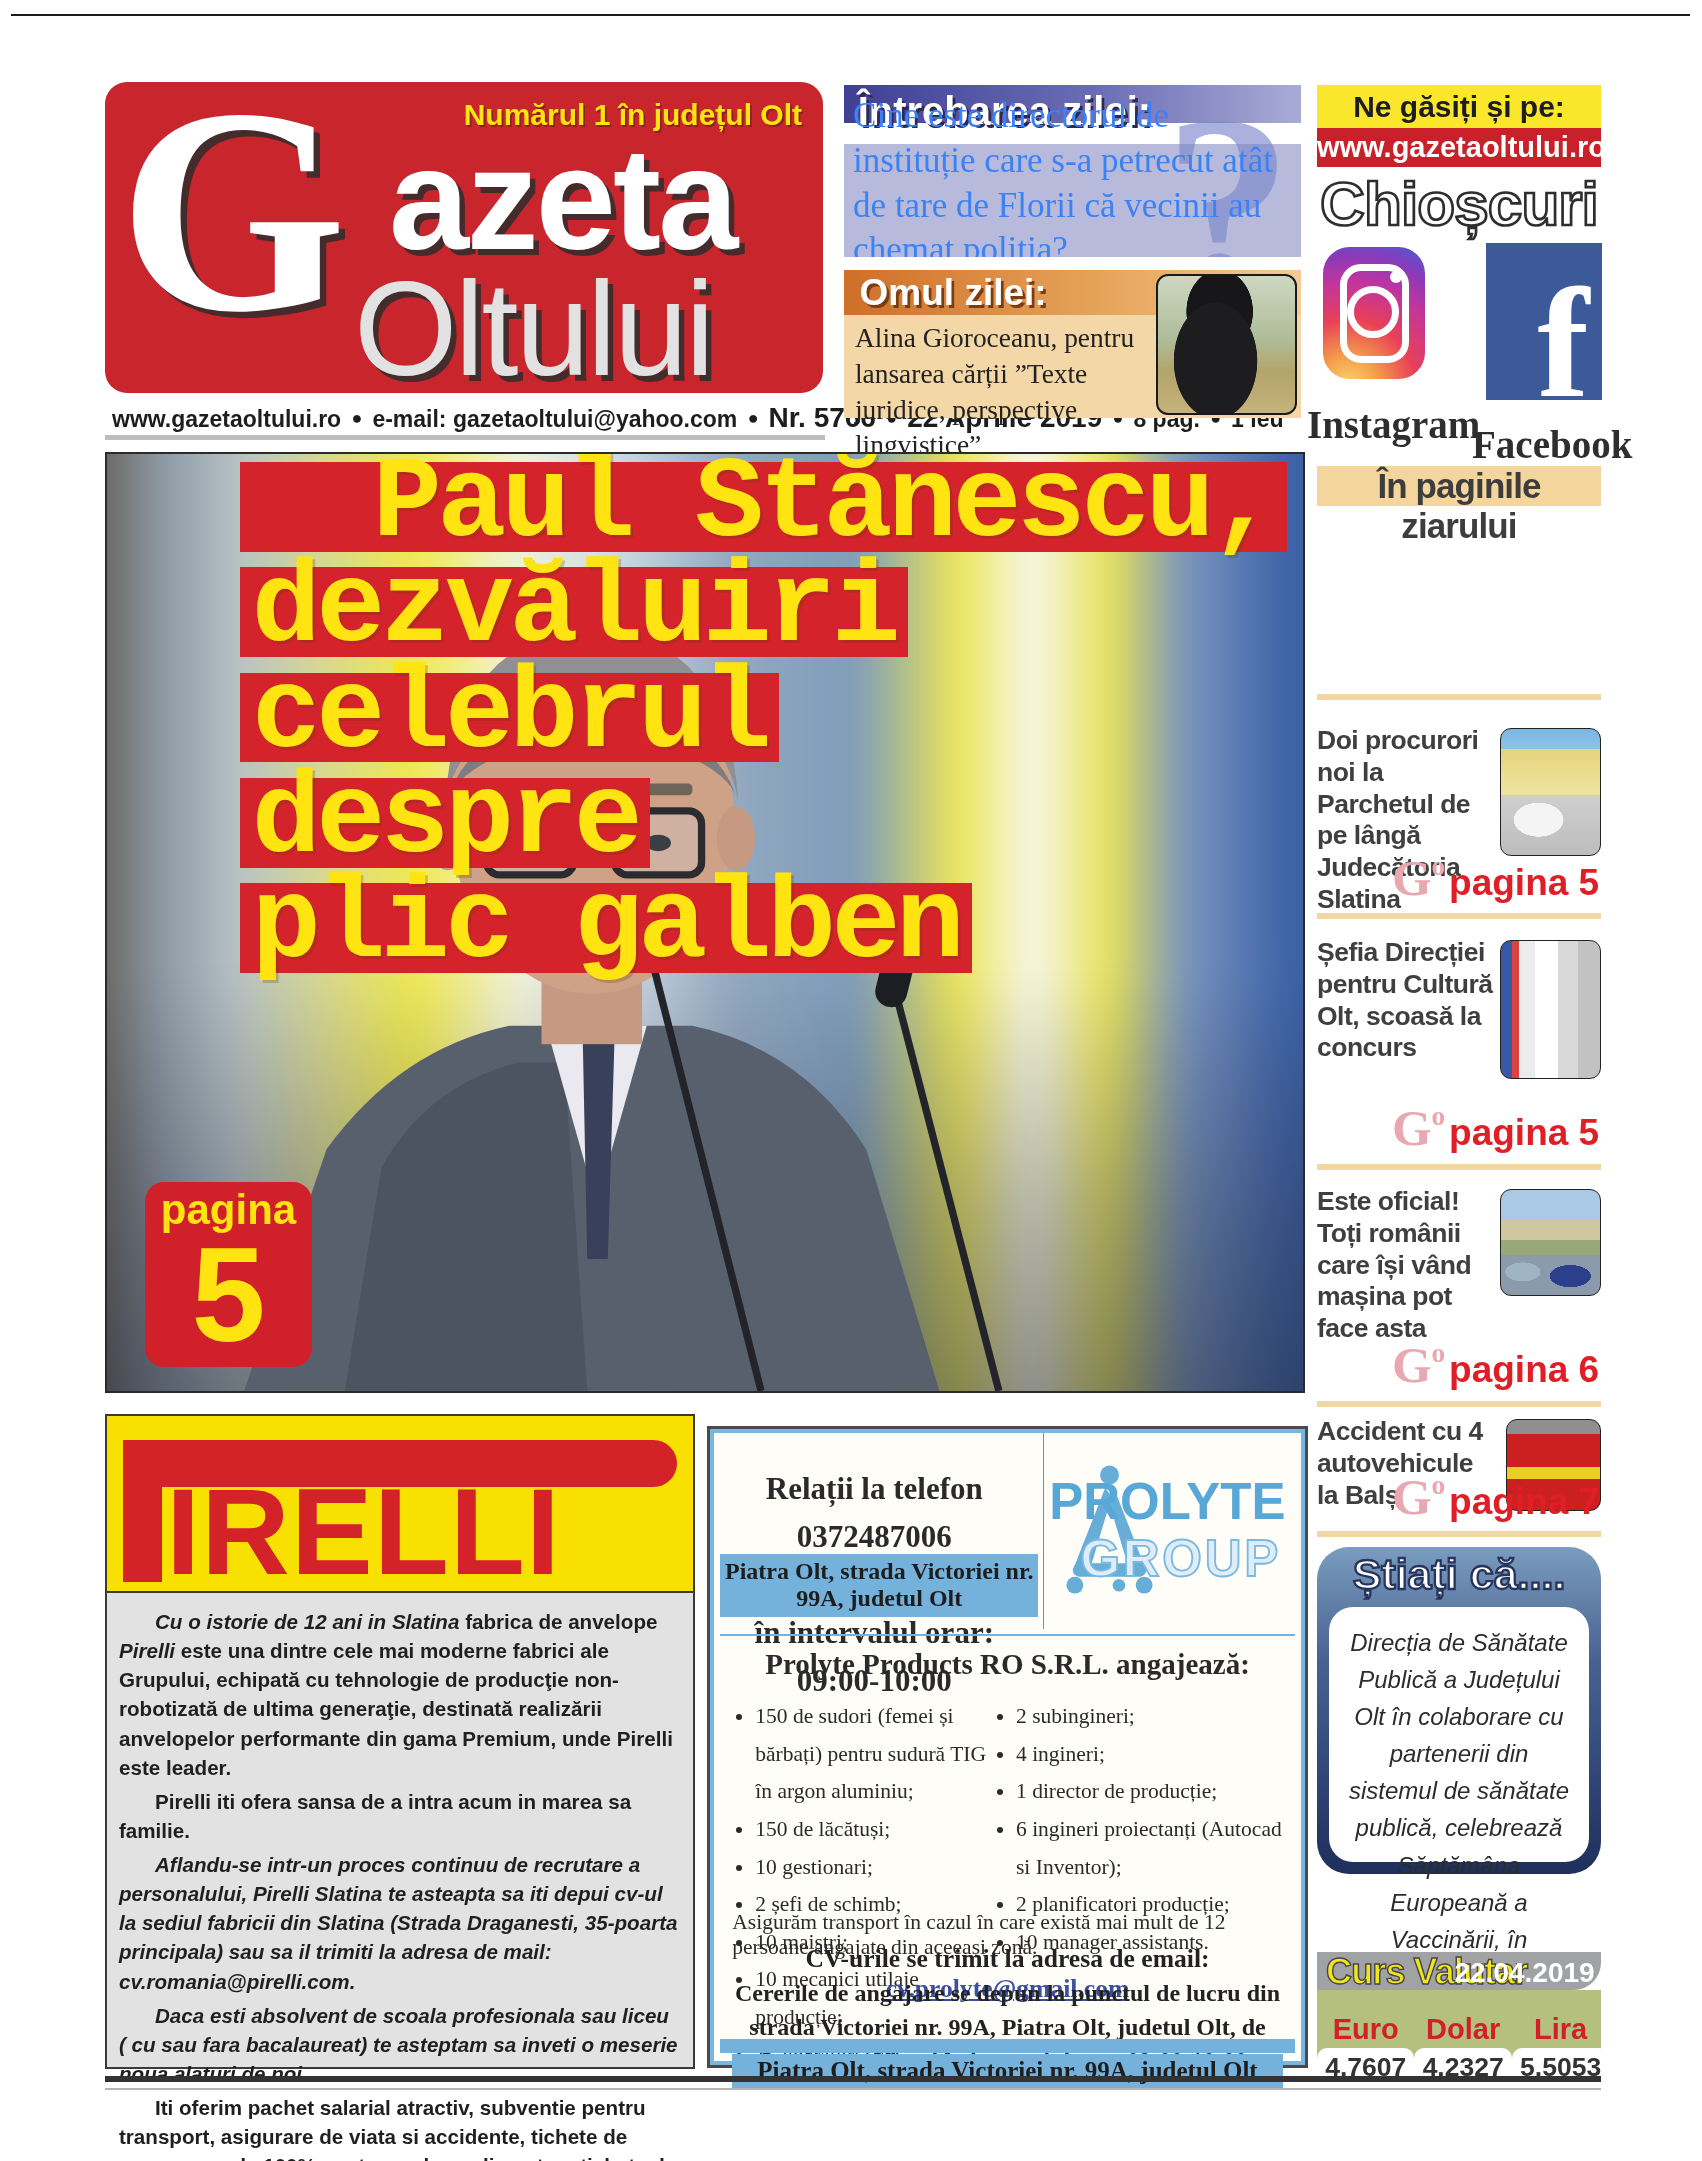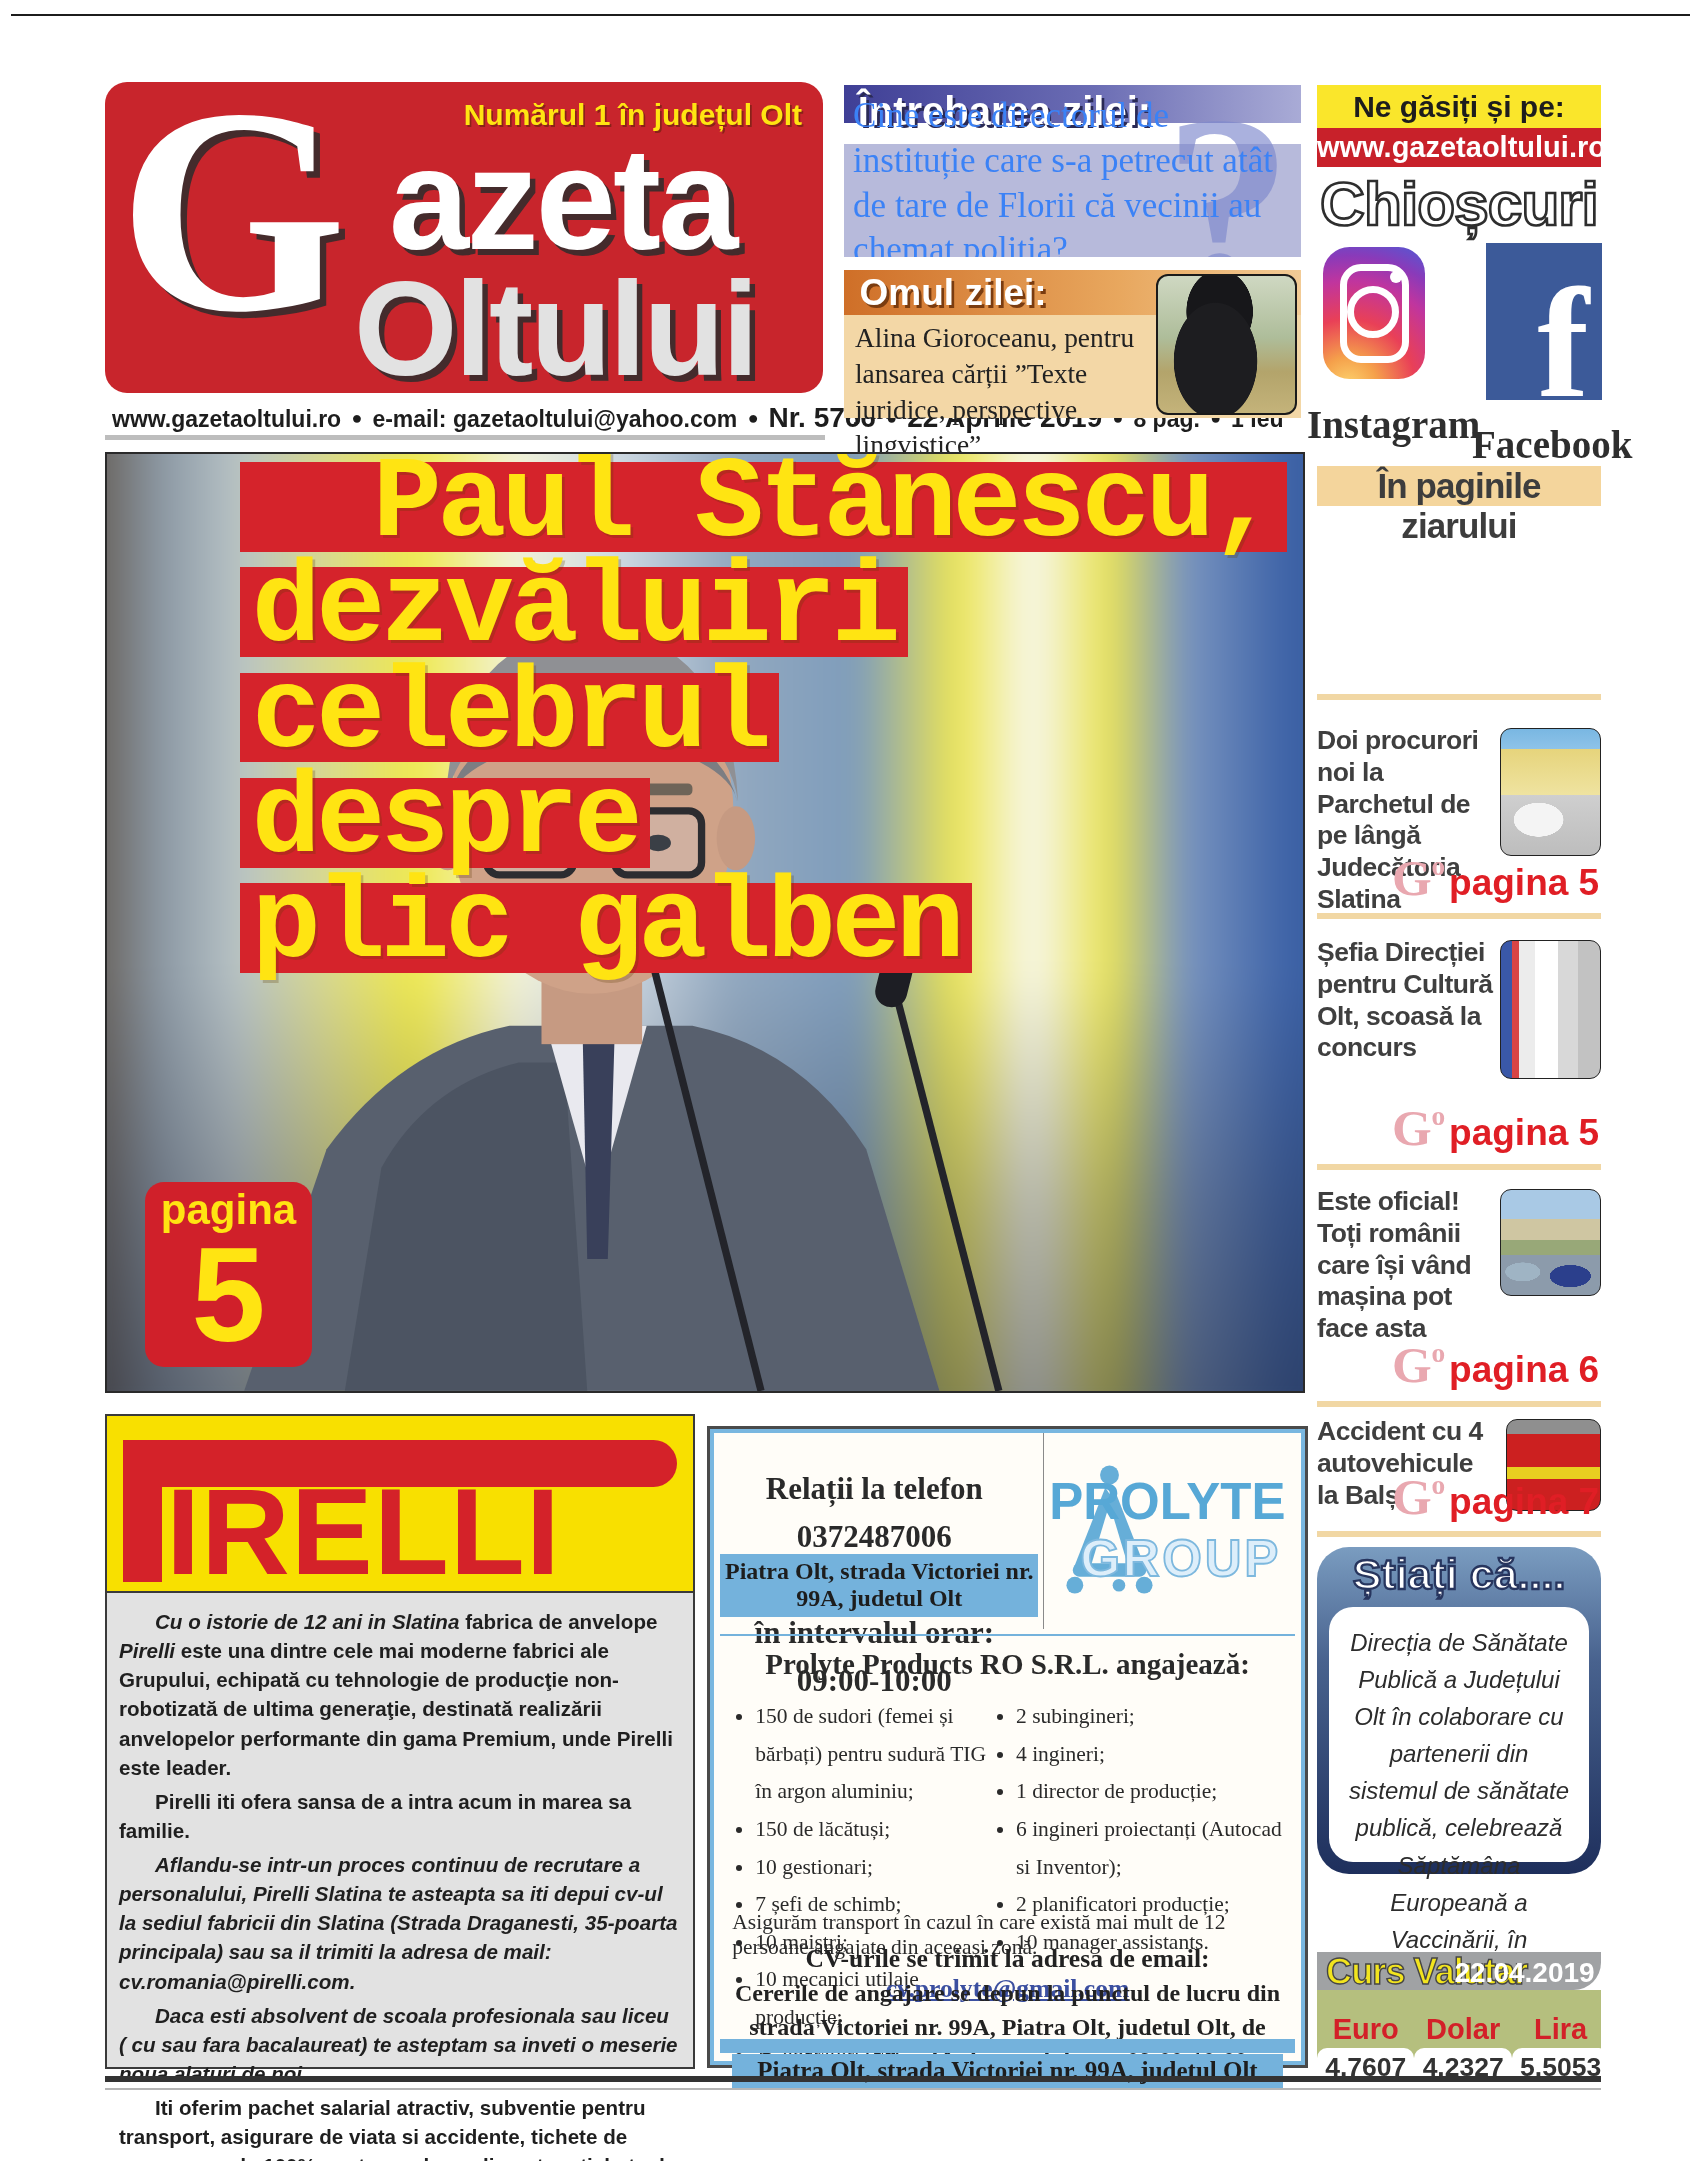--- a/index.html
+++ b/index.html
@@ -13,21 +13,21 @@
   .bottom-rule2{left:105px;top:2088px;width:1496px;height:2.3px;background:#b5b5b5;}
 
   
   .masthead{left:105px;top:82px;width:718px;height:311px;background:#c8252c;border-radius:22px;}
   .mast-badge{position:absolute;top:15.6px;right:21px;font-size:30px;font-weight:bold;color:#ffe412;
               text-shadow:1.8px 1.8px 0 rgba(60,30,0,.45);}
   .mast-g{position:absolute;left:13.7px;top:-18.3px;font-family:"Liberation Serif",serif;font-weight:bold;
           font-size:293px;line-height:1;color:#fff;text-shadow:6.4px 6.4px 0 rgba(45,45,45,.85);}
   .mast-azeta{position:absolute;left:284px;top:46px;font-size:144px;font-weight:bold;line-height:1;
               color:#fff;letter-spacing:-2.7px;text-shadow:5.5px 5.5px 0 rgba(45,45,45,.85);}
-  .mast-oltului{position:absolute;left:249px;top:181px;font-size:133px;font-weight:bold;line-height:1;
+  .mast-oltului{position:absolute;left:249px;top:181px;font-size:133px;font-weight:normal;line-height:1;
               color:#e2e2e2;letter-spacing:-2.7px;text-shadow:5.5px 5.5px 0 rgba(45,45,45,.85);}
   .info-line{left:112px;top:402px;width:713px;font-size:23px;font-weight:bold;color:#1d1d1d;white-space:nowrap;}
   .info-line .big{font-size:28px;}
   .info-line .bullet{font-size:18.3px;vertical-align:2.7px;padding:0 3.7px;}
   .info-underbar{left:105px;top:435px;width:720px;height:4.6px;background:#bdbdbd;}
 
   
   .qbox{left:844px;top:85px;width:457px;height:172px;overflow:hidden;}
   .q-head{position:absolute;left:0;top:0;right:0;height:38px;
           background:linear-gradient(90deg,#3f3f96 0%,#6b6db4 55%,#a9abd6 100%);z-index:1;}
@@ -387,21 +387,21 @@
           <div class="pro-logo-sub">GROUP</div>
         </div>
       </div>
       <div class="pro-hr"></div>
       <div class="pro-hiring">Prolyte Products RO S.R.L. angajează:</div>
       <div class="pro-cols">
         <ul class="c1">
           <li>150 de sudori (femei și bărbați) pentru sudură TIG în argon aluminiu;</li>
           <li>150 de lăcătuși;</li>
           <li>10 gestionari;</li>
-          <li>7 șefi de schimb;</li>
+          <li>2 șefi de schimb;</li>
           <li>10 maiștri;</li>
           <li>10 mecanici utilaje producție;</li>
           <li>15 operatori CNC</li>
         </ul>
         <ul class="c2">
           <li>2 subingineri;</li>
           <li>4 ingineri;</li>
           <li>1 director de producție;</li>
           <li>6 ingineri proiectanți (Autocad si Inventor);</li>
           <li>2 planificatori producție;</li>

